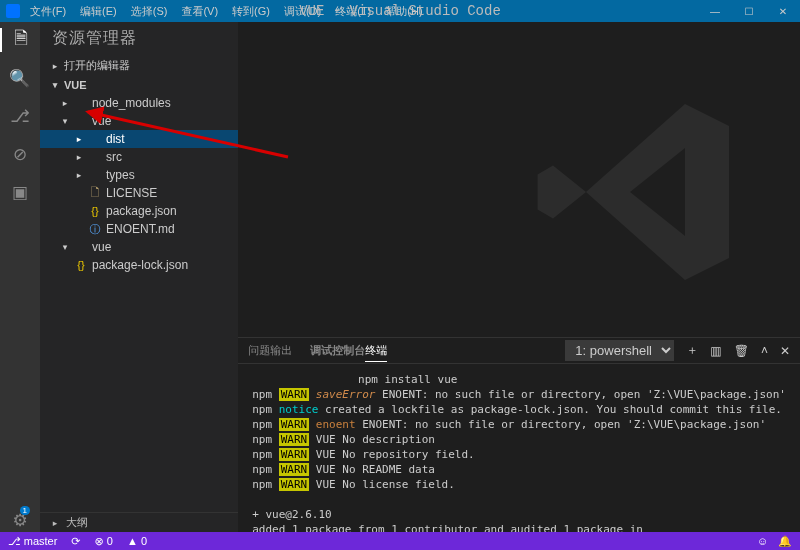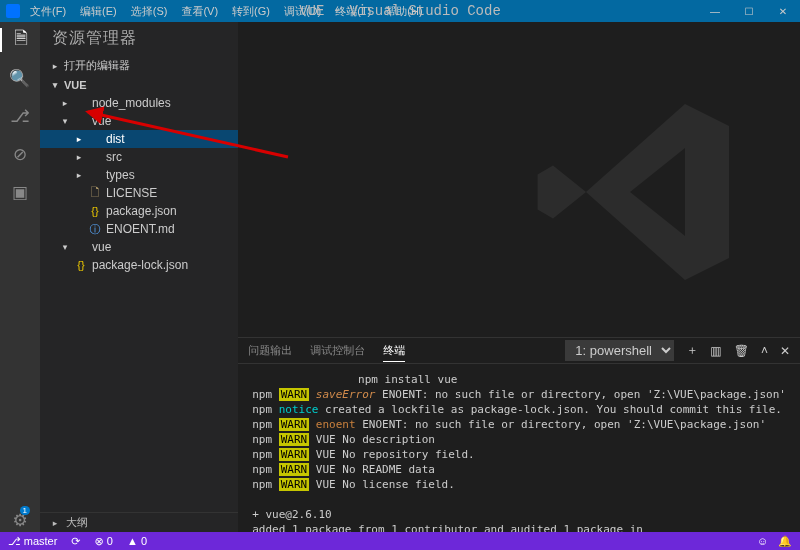--- a/index.html
+++ b/index.html
@@ -159,21 +159,21 @@
             <marker id="ah" markerWidth="6" markerHeight="6" refX="5" refY="3" orient="auto">
               <path d="M0,0 L6,3 L0,6 Z" fill="#d80000"></path>
             </marker>
           </defs>
         <line x1="210" y1="55" x2="10" y2="10" stroke="#d80000" stroke-width="3" marker-end="url(#ah)"></line>
       </svg>
     </div>
 
     <div class="panel">
       <div class="ptabs">
-        <span id="ptabs"><span class="tab" style="">问题</span><span class="tab" style="margin-right: 18px;">输出</span><span class="tab" style="margin-right: 18px;">调试控制台</span><span class="tab active" style="margin-right: 18px; font-family: Liberation Mono, monospace;">终端</span></span>
+        <span id="ptabs"><span class="tab" style="">问题</span><span class="tab" style="margin-right: 18px;">输出</span><span class="tab" style=" font-weight: bold;">调试控制台</span><span class="tab active" style="margin-right: 18px; font-family: Liberation Mono, monospace;">终端</span></span>
         <div class="right">
           <select><option>1: powershell</option></select>
           <span class="icon">＋</span>
           <span class="icon">▥</span>
           <span class="icon">🗑</span>
           <span class="icon">˄</span>
           <span class="icon">✕</span>
         </div>
       </div>
       <div class="term" id="term"><div>                npm install vue</div><div>npm <span class="warn">WARN</span><span class="err-a"> saveError</span> ENOENT: no such file or directory, open 'Z:\VUE\package.json'</div><div>npm <span class="err-b">notice</span> created a lockfile as package-lock.json. You should commit this file.</div><div>npm <span class="warn">WARN</span><span class="err-c"> enoent</span> ENOENT: no such file or directory, open 'Z:\VUE\package.json'</div><div>npm <span class="warn">WARN</span> VUE No description</div><div>npm <span class="warn">WARN</span> VUE No repository field.</div><div>npm <span class="warn">WARN</span> VUE No README data</div><div>npm <span class="warn">WARN</span> VUE No license field.</div><div>&nbsp;</div><div>+ vue@2.6.10</div><div>added 1 package from 1 contributor and audited 1 package in</div></div>

